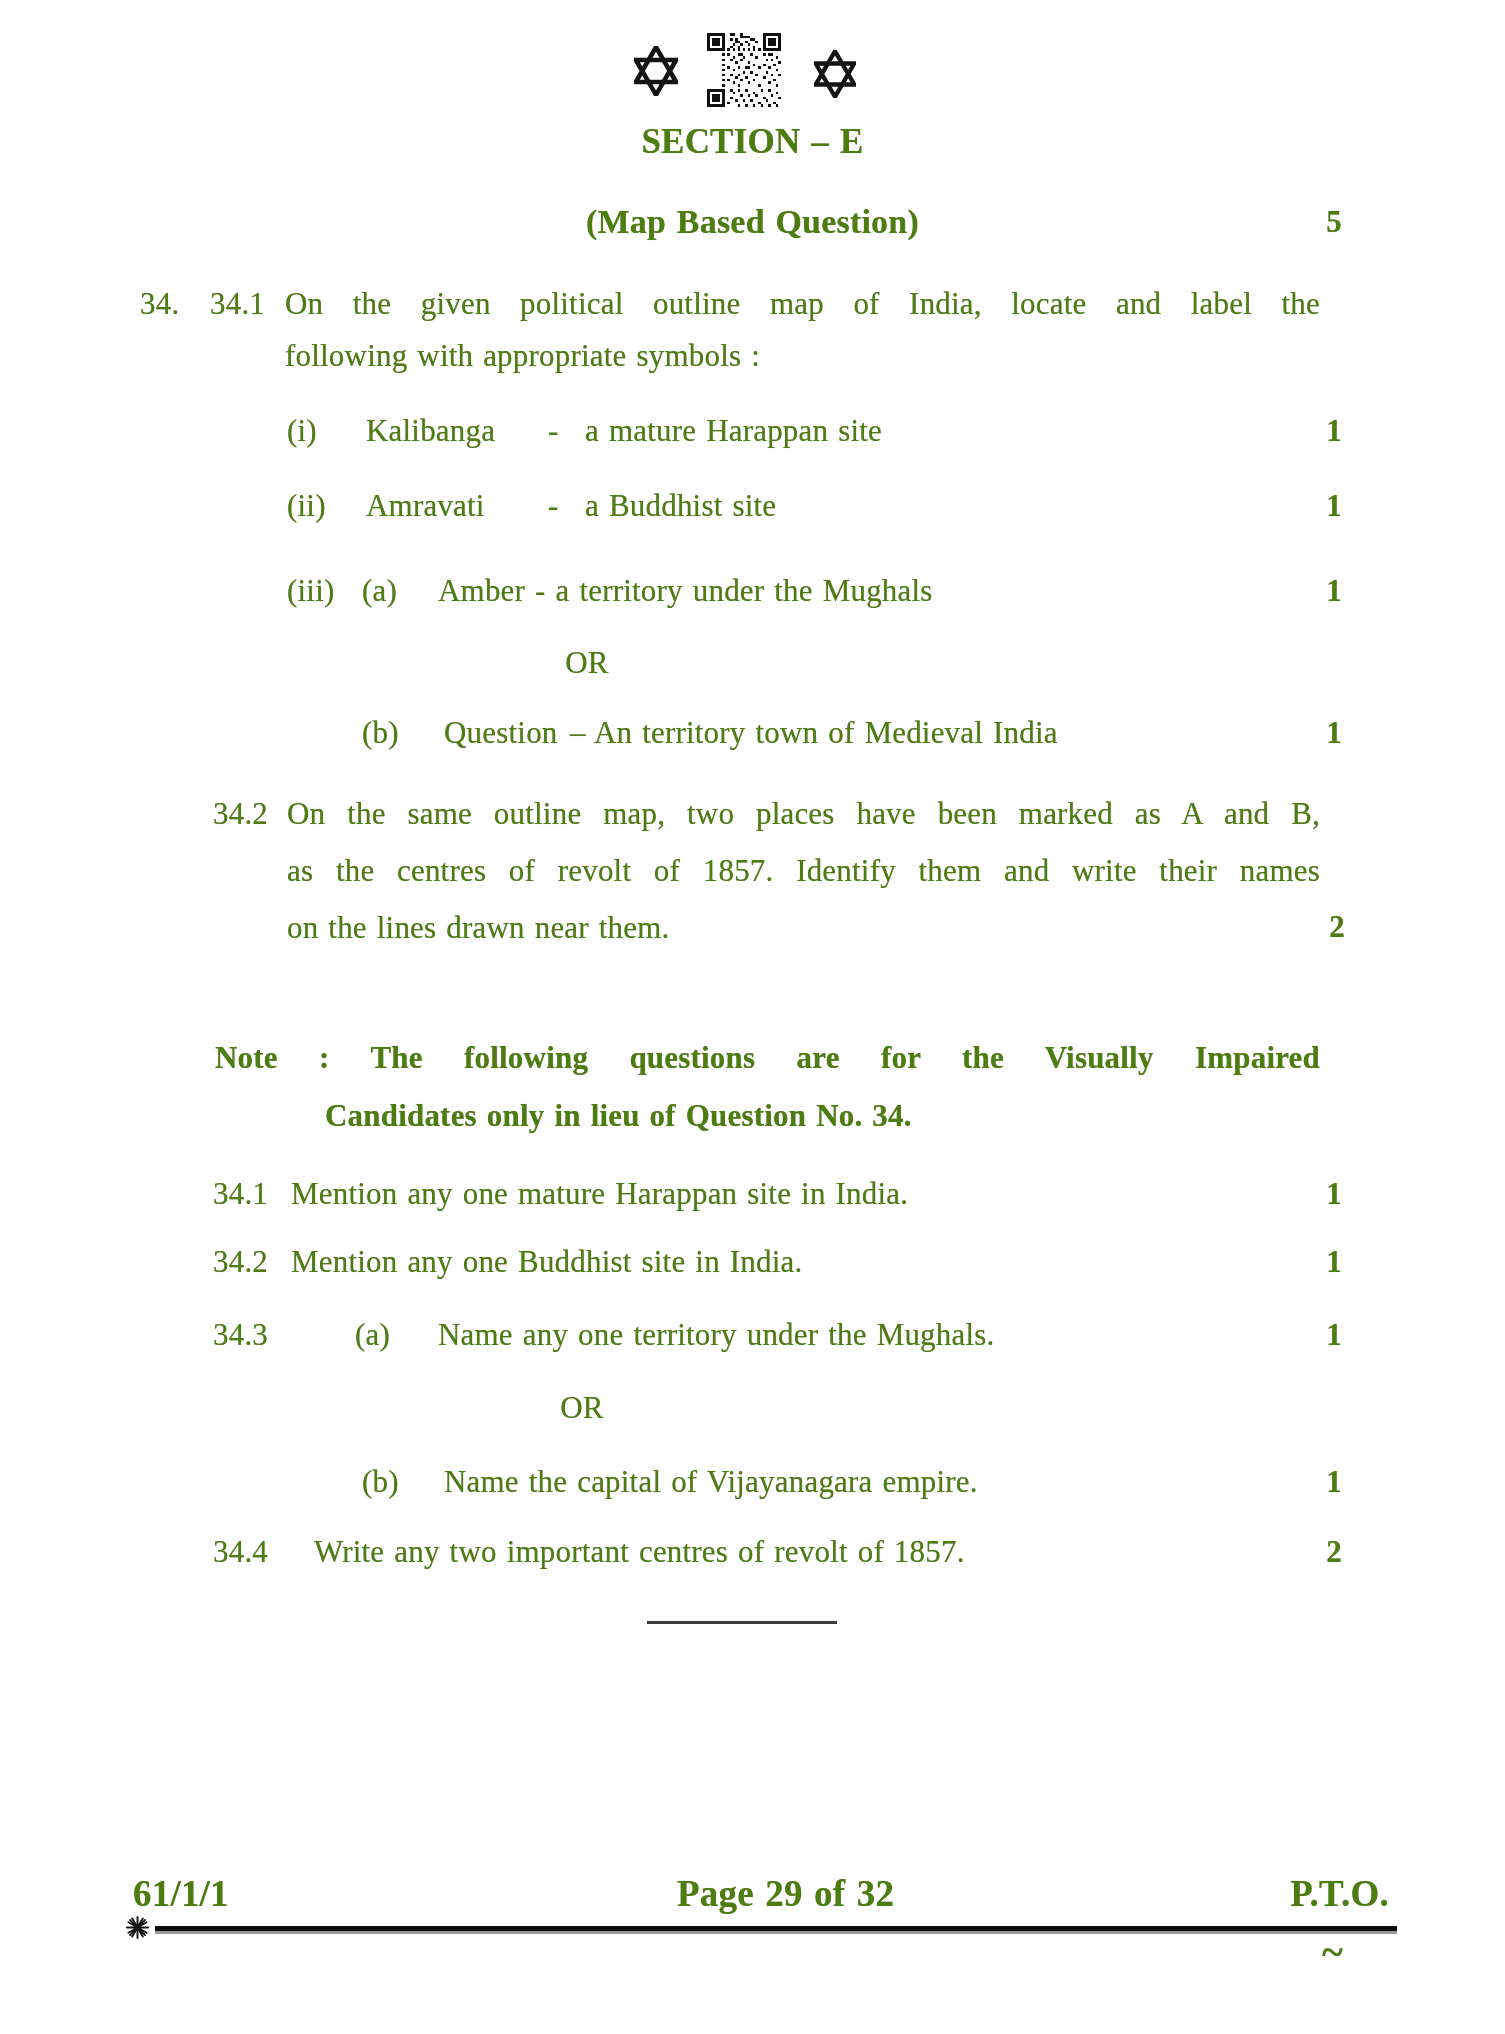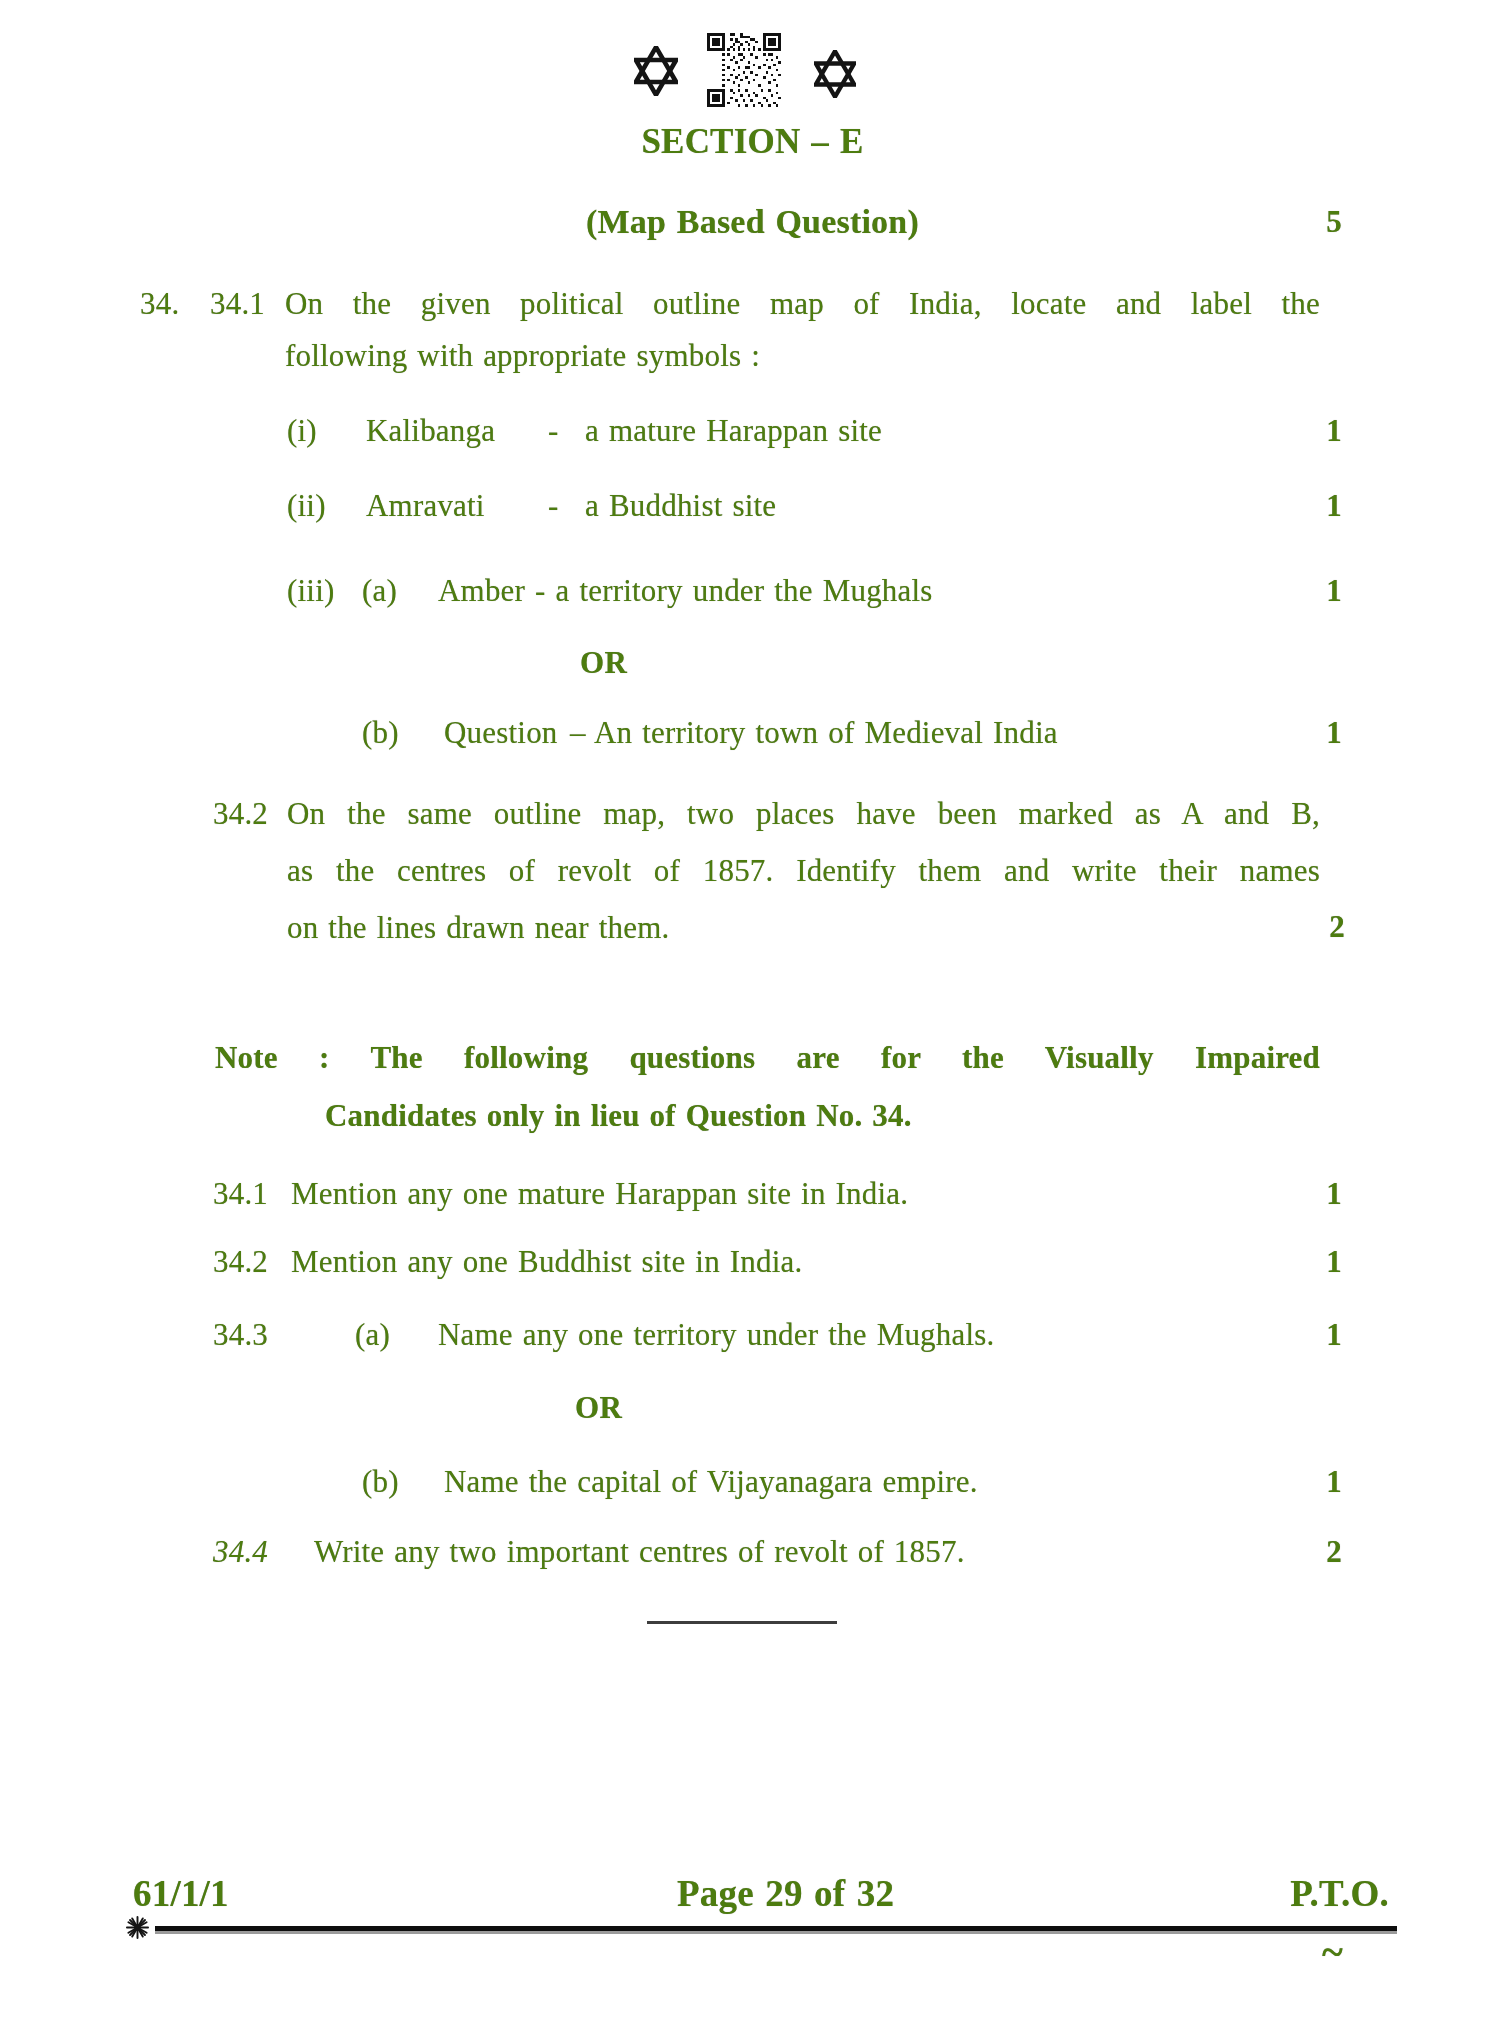--- a/index.html
+++ b/index.html
@@ -14,21 +14,21 @@
   .abs{position:absolute;}
   .b{font-weight:bold;}
   .ctr{left:0;width:1505px;text-align:center;}
   .row{position:absolute;left:0;width:1505px;height:44px;line-height:44px;white-space:nowrap;}
   .row span{position:absolute;}
   .mark{position:absolute;right:163px;font-weight:bold;}
   .para{position:absolute;line-height:57px;}
   .jline{text-align:justify;text-align-last:justify;}
   .title{font-size:35px;line-height:44px;}
   .subtitle{font-size:34px;line-height:44px;}
-  .orlbl{font-size:31px;font-weight:bold;line-height:44px;width:80px;text-align:right;}
+  .orlbl{font-size:31px;font-weight:normal;line-height:44px;width:80px;text-align:center;}
   .note{font-weight:bold;line-height:58px;}
   .foot{font-size:37px;font-weight:bold;line-height:36px;}
   .divider{background:#3d3d3d;height:3px;}
   .rule{background:#0e0e0e;height:5px;border-bottom:3px solid #9b9b9b;}
   svg{display:block;}
 </style>
 </head>
 <body>
 
 <div class="page">
@@ -249,21 +249,21 @@
 
   <div class="abs orlbl" style="left:542px;top:1386px;">OR</div>
 
   <div class="row" style="top:1460px;">
     <span style="left:362px;">(b)</span>
     <span style="left:444px;">Name the capital of Vijayanagara empire.</span>
     <span class="mark">1</span>
   </div>
 
   <div class="row" style="top:1530px;">
-    <span style="left:213px;font-style:italic;">34.4</span>
+    <span style="left:213px;">34.4</span>
     <span style="left:314px;">Write any two important centres of revolt of 1857.</span>
     <span class="mark">2</span>
   </div>
 
   <div class="abs divider" style="left:647px;top:1621px;width:190px;"></div>
 
   <div class="abs foot" style="left:133px;top:1876px;">61/1/1</div>
   <div class="abs foot" style="left:677px;top:1876px;">Page 29 of 32</div>
   <div class="abs foot" style="right:116px;top:1876px;">P.T.O.</div>
 

